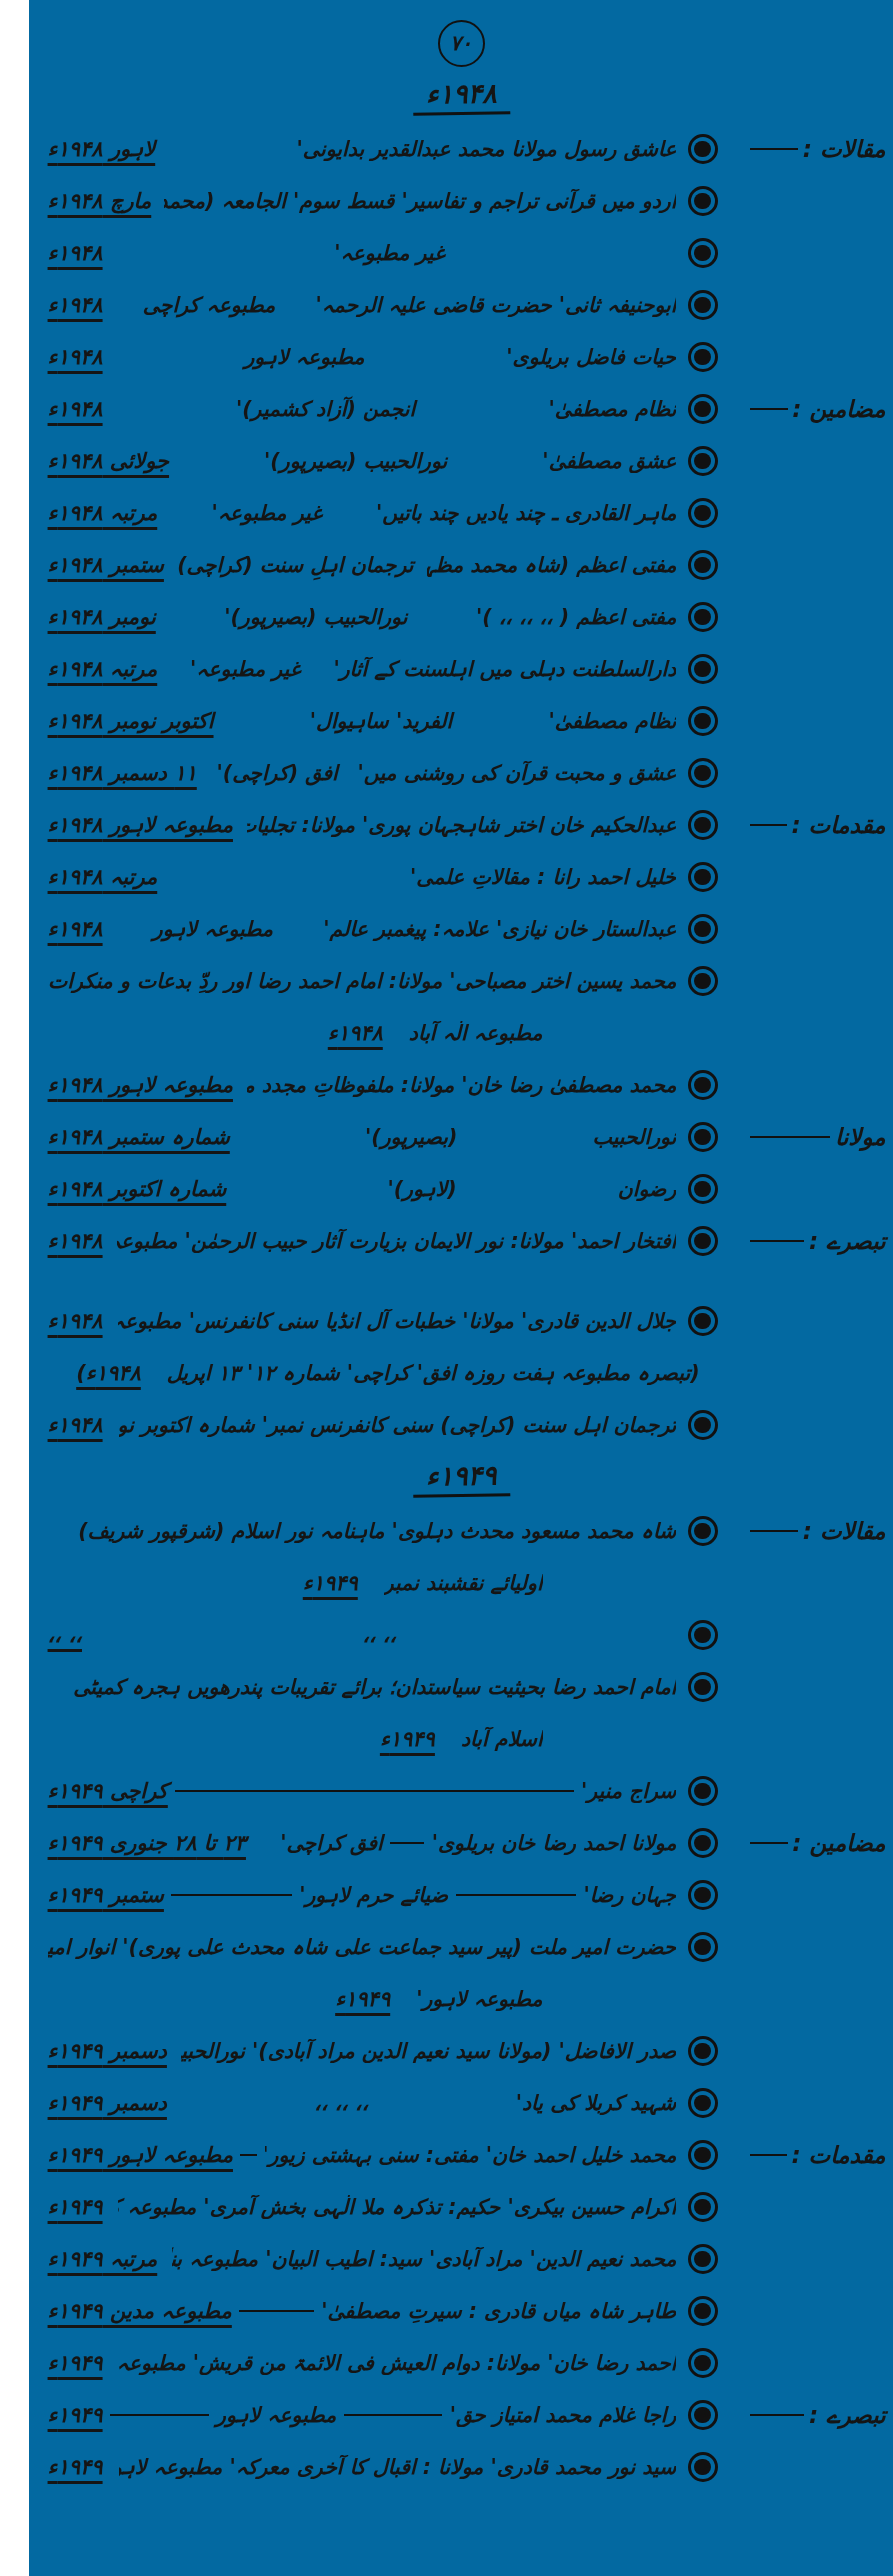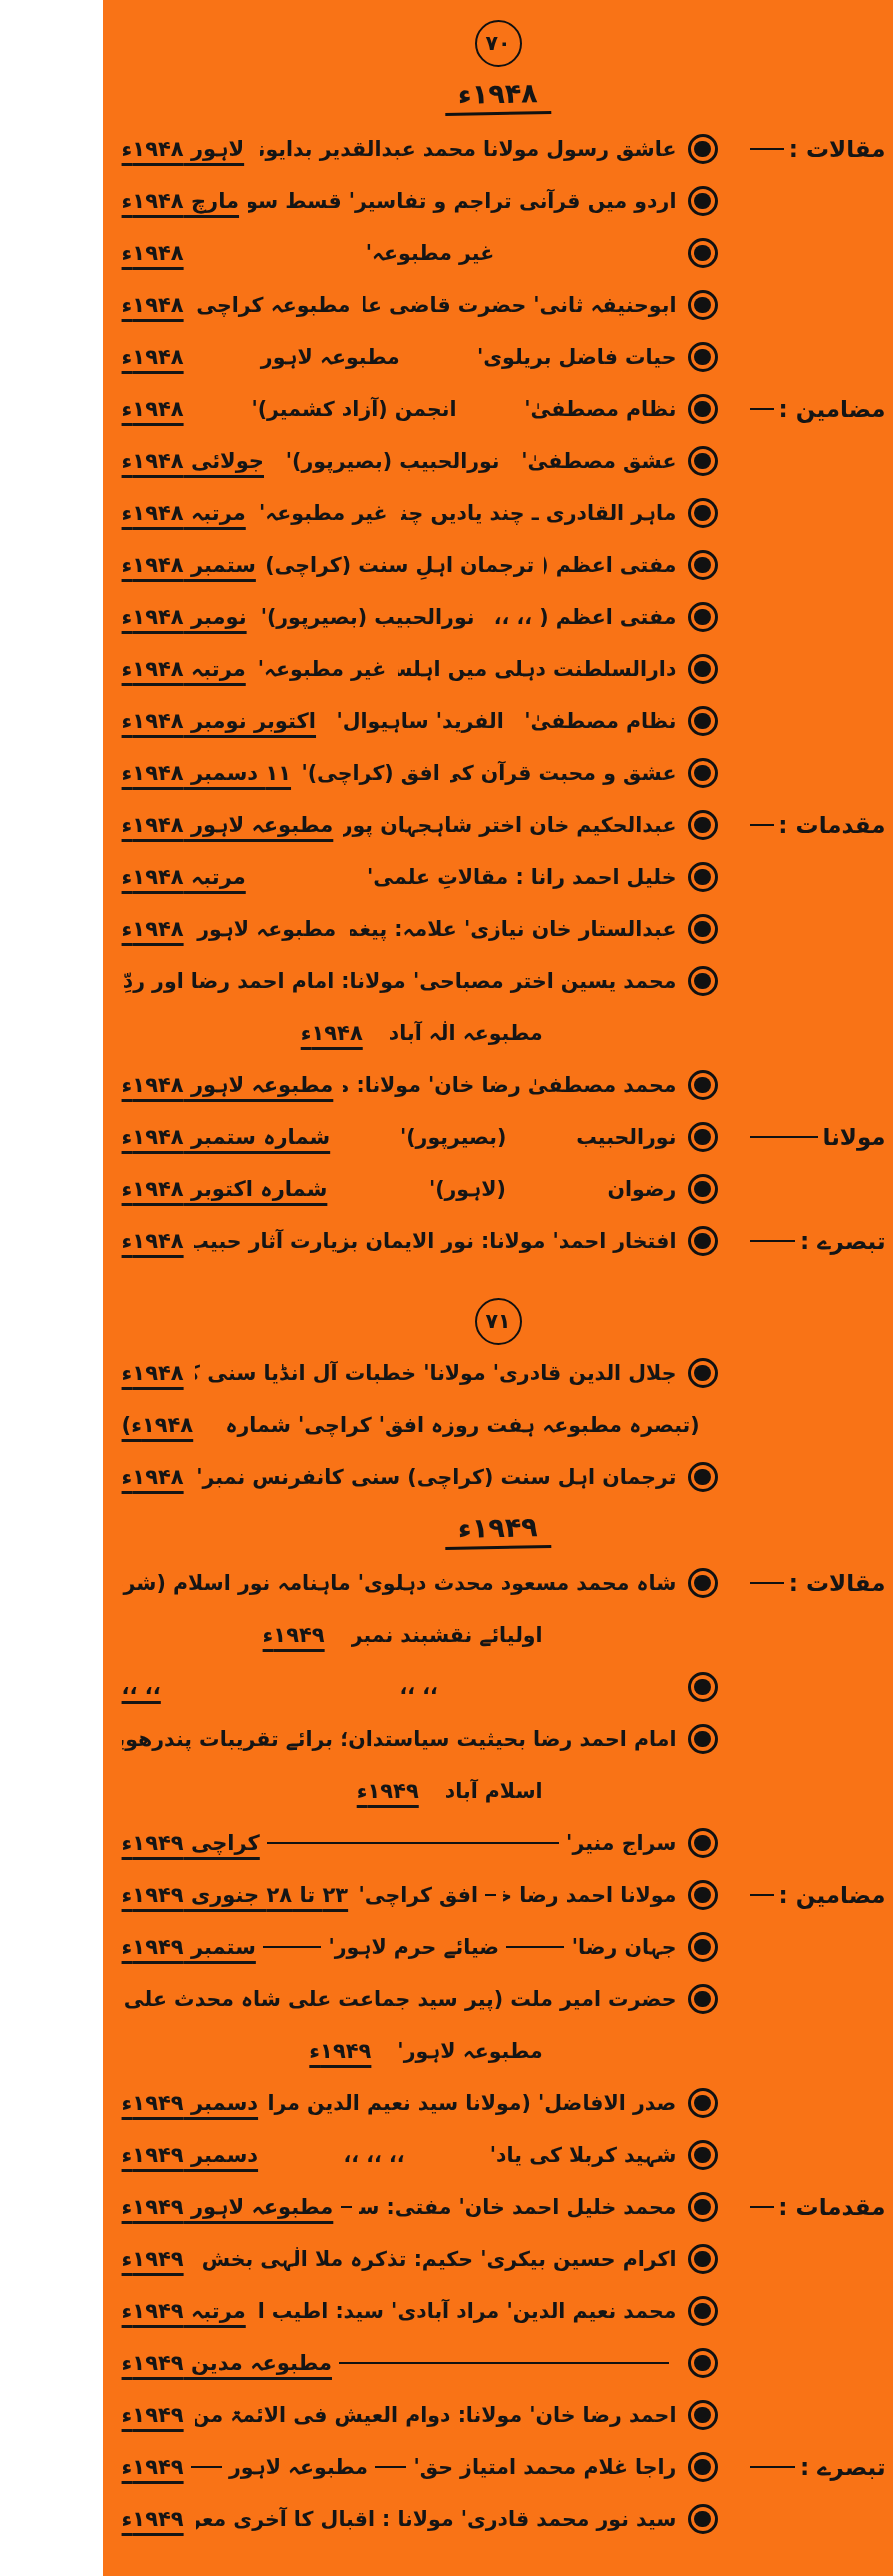--- a/index.html
+++ b/index.html
@@ -1,20 +1,20 @@
 <!DOCTYPE html>
 <html lang="ur" dir="rtl" style="font-size:15px"><head>
 <meta charset="utf-8">
 <style>
   html,body{margin:0;padding:0;background:#ffffff;}
   .page{
-    width:790px;height:2576px;box-sizing:border-box;
-    background:#f97316;color:#151515;
+    width:864px;height:2576px;box-sizing:border-box;
+    background:#0369a1;color:#151515;
     padding:17px 7.4px 0 7.4px;direction:rtl;overflow:hidden;
-    font-family:"DejaVu Sans",sans-serif;font-weight:700;
+    font-family:"DejaVu Sans",sans-serif;font-weight:700;font-style:italic;
   }
   .pageno-wrap{display:flex;justify-content:center;align-items:center;height:52px;}
   .pageno{
     width:43px;height:43px;border:2.8px solid #111;border-radius:50%;
     display:flex;align-items:center;justify-content:center;
     font-size:20.5px;line-height:1;
   }
   .yearhead-wrap{display:flex;justify-content:center;align-items:center;height:54px;}
   .yearhead{
     font-size:27px;border-bottom:3.7px solid #111;padding:0 13px 2.8px 13px;
@@ -239,23 +239,20 @@
           <span class="sec">تبصرے :</span>
           <span class="conn"></span>
         </span>
         <span class="bullet"></span>
         <span class="rtext">افتخار احمد' مولانا: نور الایمان بزیارت آثارِ حبیب الرحمٰن' مطبوعہ ساہیوال</span>
         <span class="filler"></span>
         <span class="ltext">۱۹۴۸ء</span>
       </div>
     </div>
     <div class="block block-71">
-      <div class="pageno-wrap">
-        <span class="pageno">۷۱</span>
-      </div>
       <div class="row">
         <span class="secbox"></span>
         <span class="bullet"></span>
         <span class="rtext">جلال الدین قادری' مولانا' خطبات آل انڈیا سنی کانفرنس' مطبوعہ لاہور</span>
         <span class="filler"></span>
         <span class="ltext">۱۹۴۸ء</span>
       </div>
       <div class="row cont wide">
         <span class="rtext">(تبصرہ مطبوعہ ہفت روزہ افق' کراچی' شمارہ ۱۲' ۱۳ اپریل</span>
         <span class="ltext">۱۹۴۸ء)</span>
@@ -372,20 +369,21 @@
       <div class="row">
         <span class="secbox"></span>
         <span class="bullet"></span>
         <span class="rtext">محمد نعیم الدین' مراد آبادی' سید: اطیب البیان' مطبوعہ بنگلہ دیش</span>
         <span class="filler"></span>
         <span class="ltext">مرتبہ ۱۹۴۹ء</span>
       </div>
       <div class="row">
         <span class="secbox"></span>
         <span class="bullet"></span>
+        <span class="rtext">طاہر شاہ میاں قادری : سیرتِ مصطفیٰ'</span>
         <span class="filler dash"></span>
         <span class="ltext">مطبوعہ مدین ۱۹۴۹ء</span>
       </div>
       <div class="row">
         <span class="secbox"></span>
         <span class="bullet"></span>
         <span class="rtext">احمد رضا خان' مولانا: دوام العیش فی الائمۃ من قریش' مطبوعہ لاہور</span>
         <span class="filler"></span>
         <span class="ltext">۱۹۴۹ء</span>
       </div>

